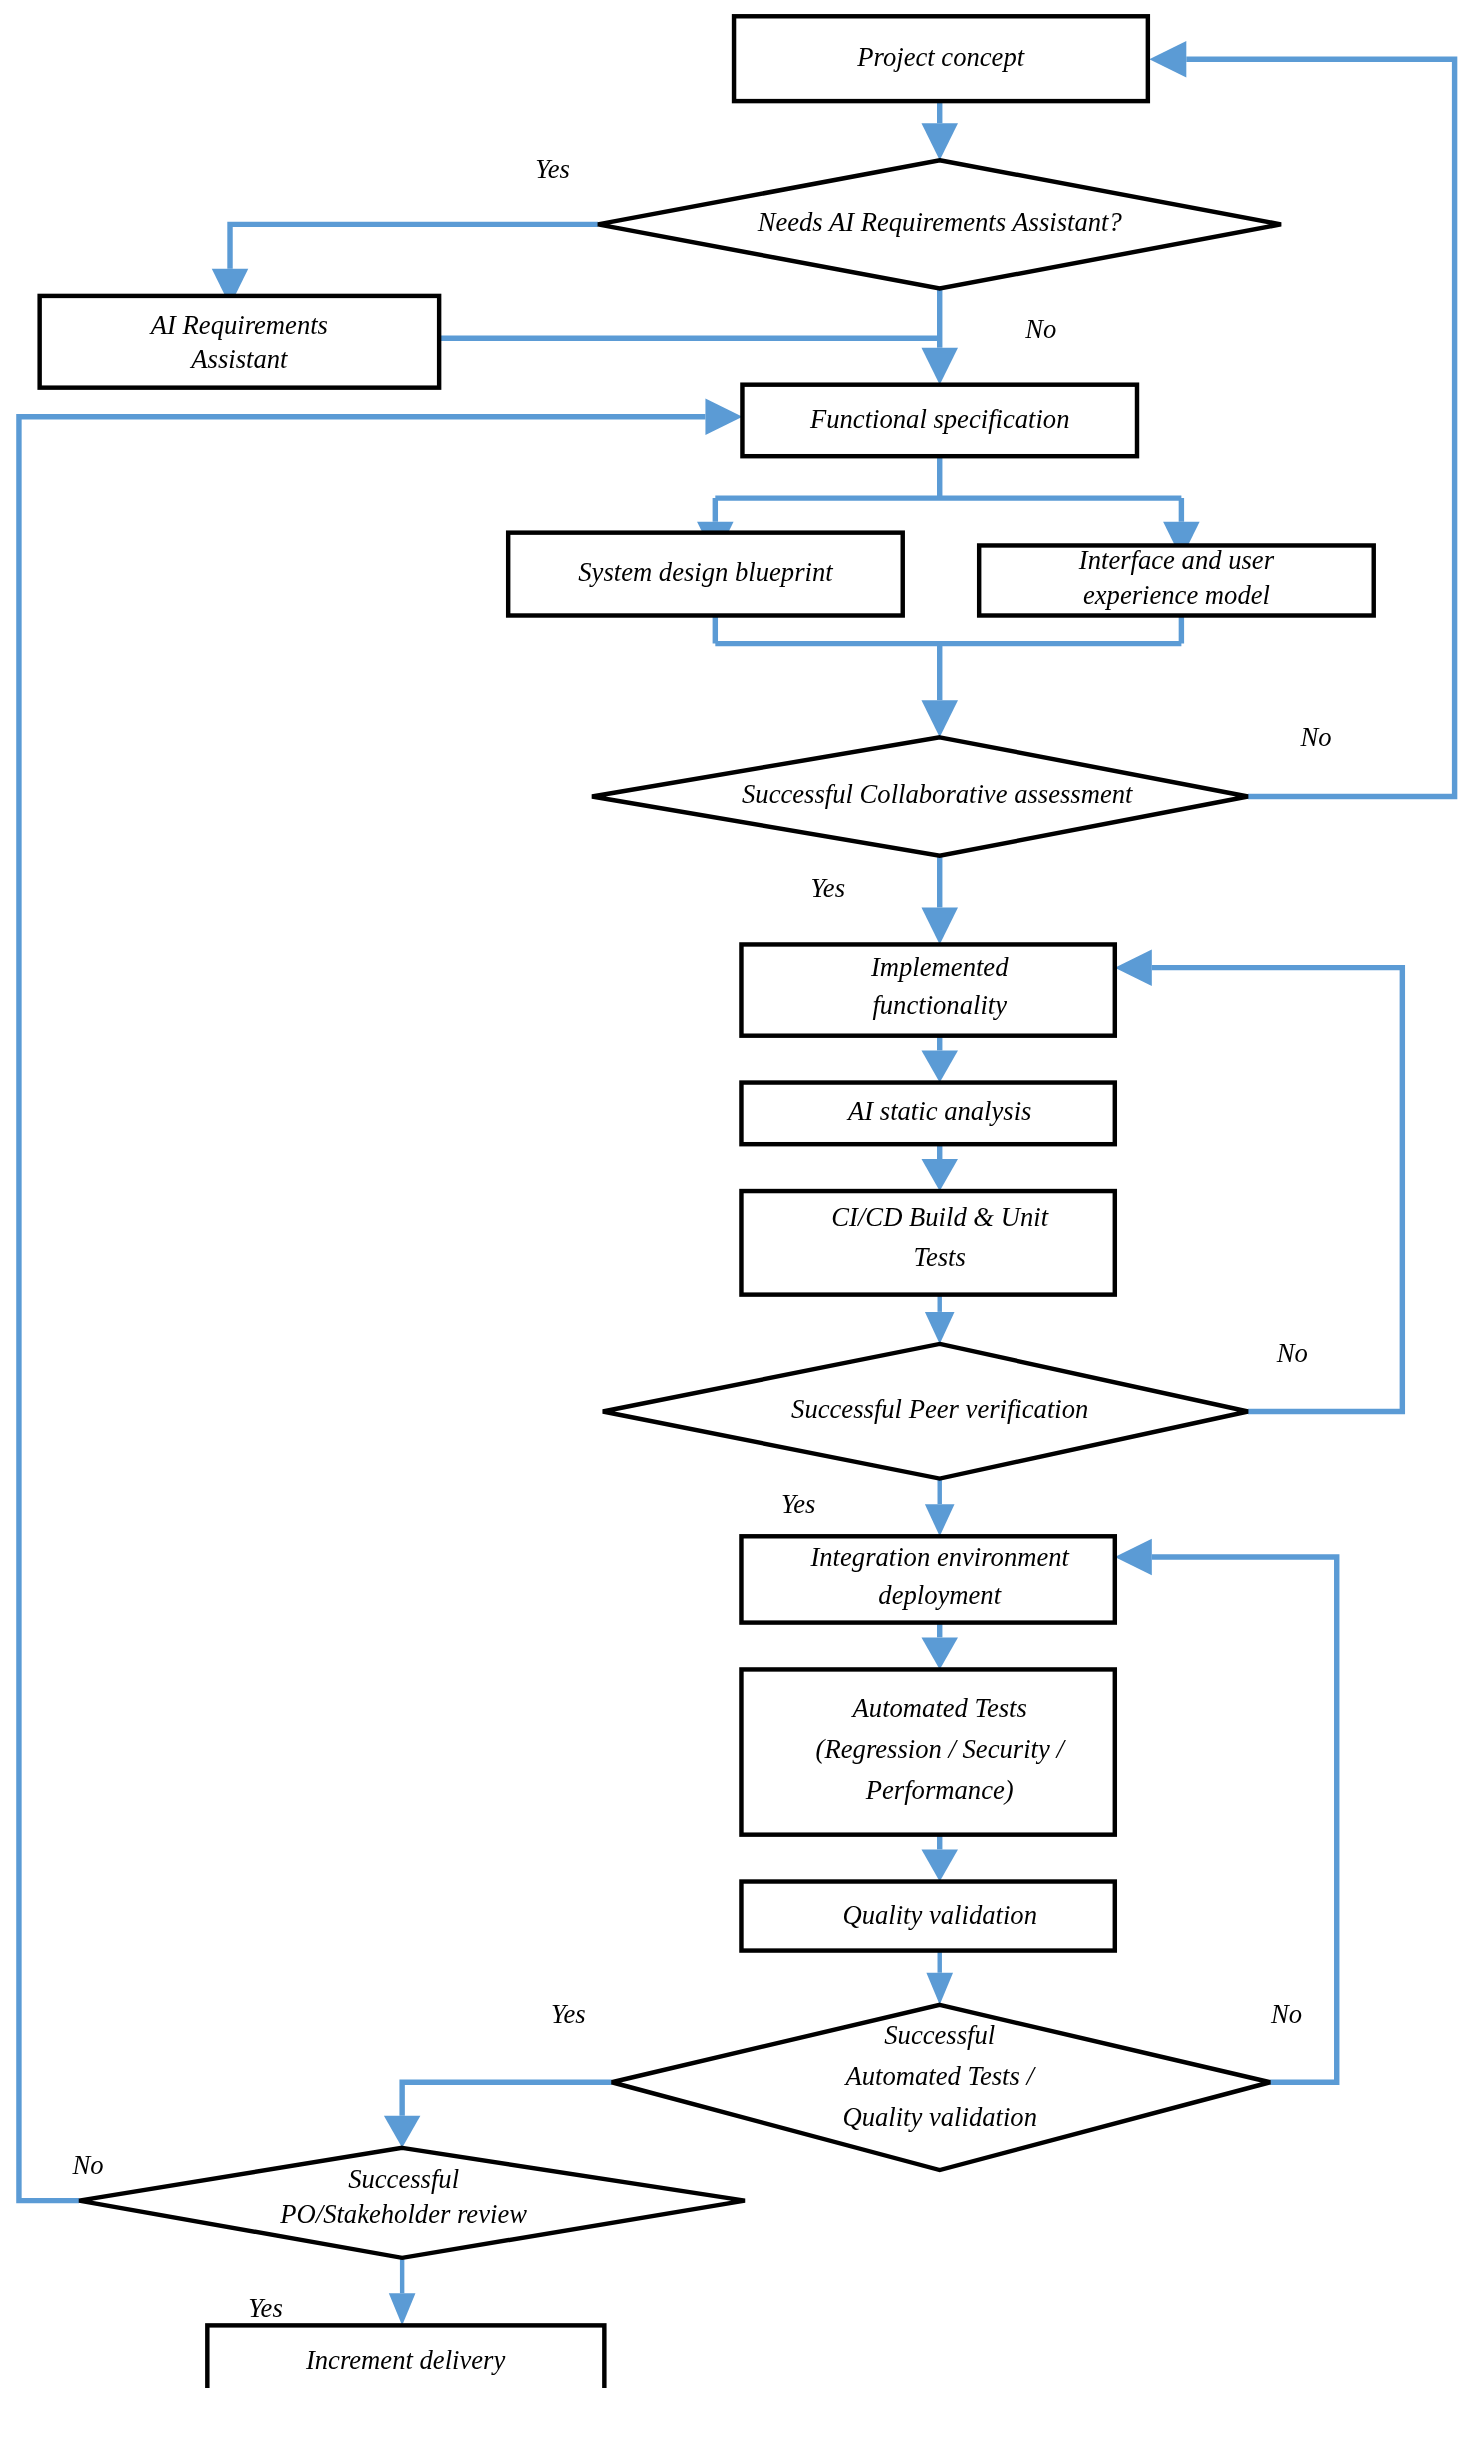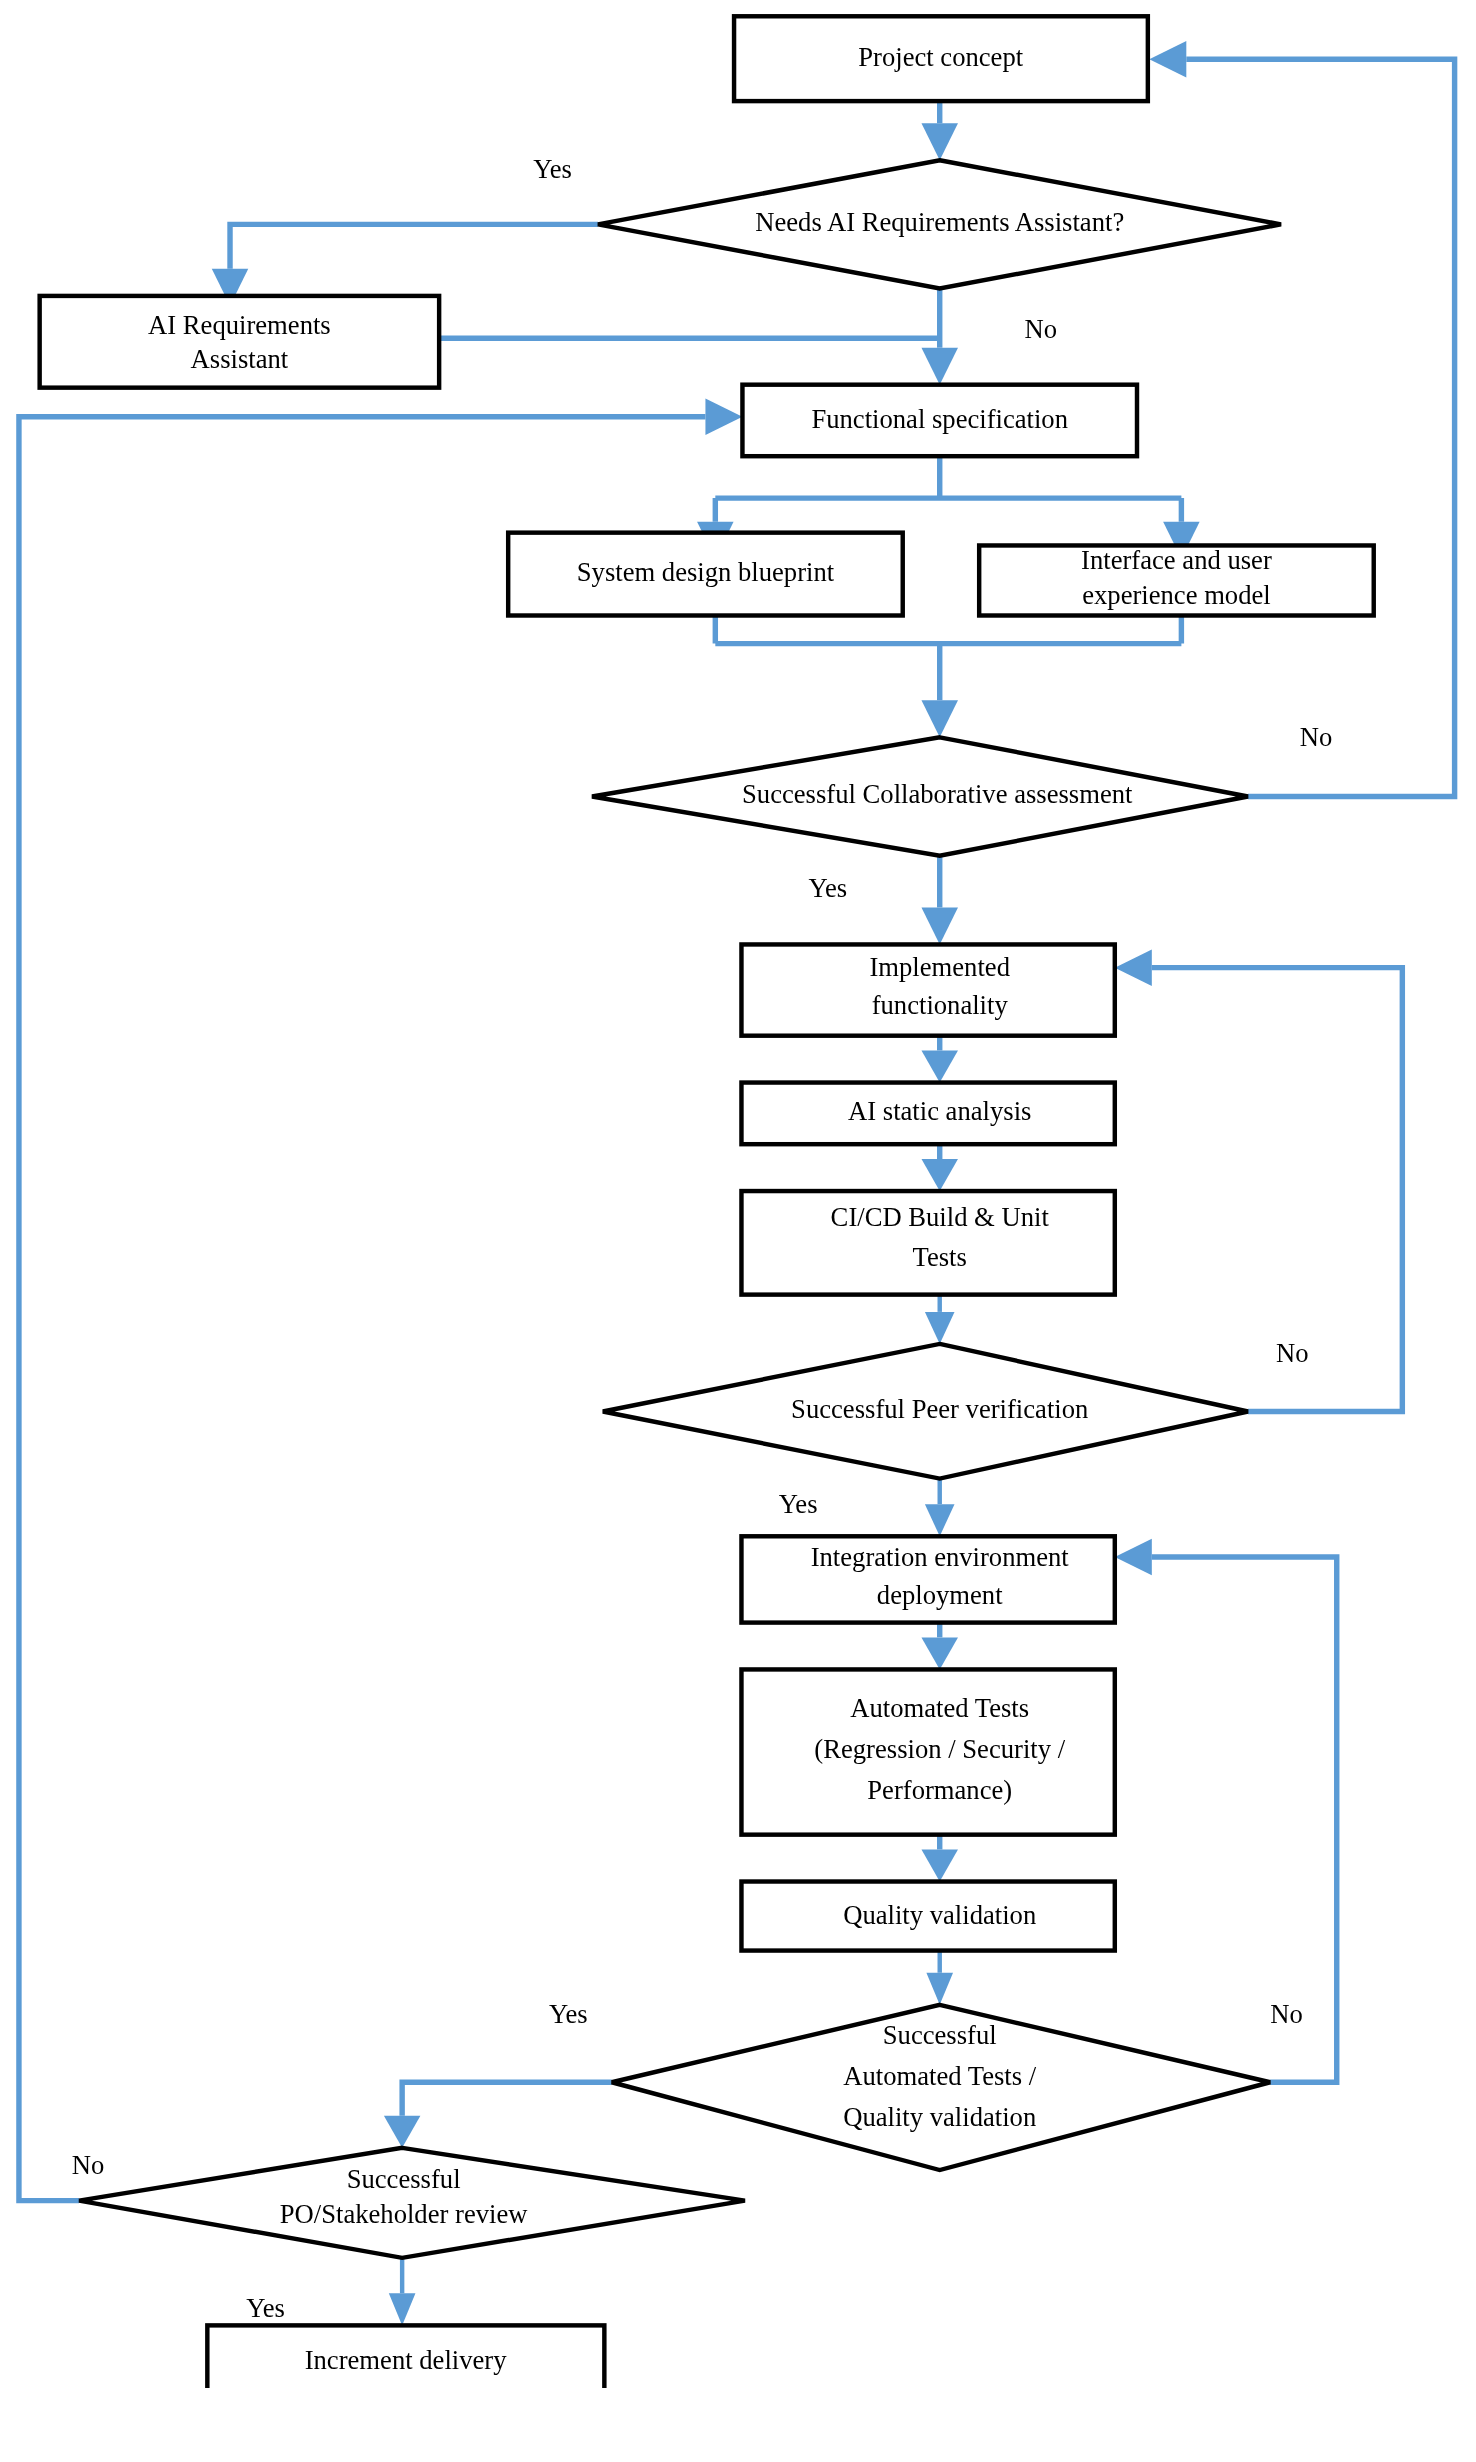--- a/index.html
+++ b/index.html
@@ -7,20 +7,21 @@
     padding: 0;
     background: #ffffff;
   }
   #flowchart-root {
     position: relative;
     width: 1477px;
     height: 2388px;
     background: #ffffff;
     font-family: "Liberation Serif", "DejaVu Serif", serif;
     overflow: hidden;
+    font-style: italic;
   }
   svg#flow-svg {
     position: absolute;
     top: 0;
     left: 0;
     width: 1477px;
     height: 2462px;
   }
   .node-shape {
     fill: #ffffff;

